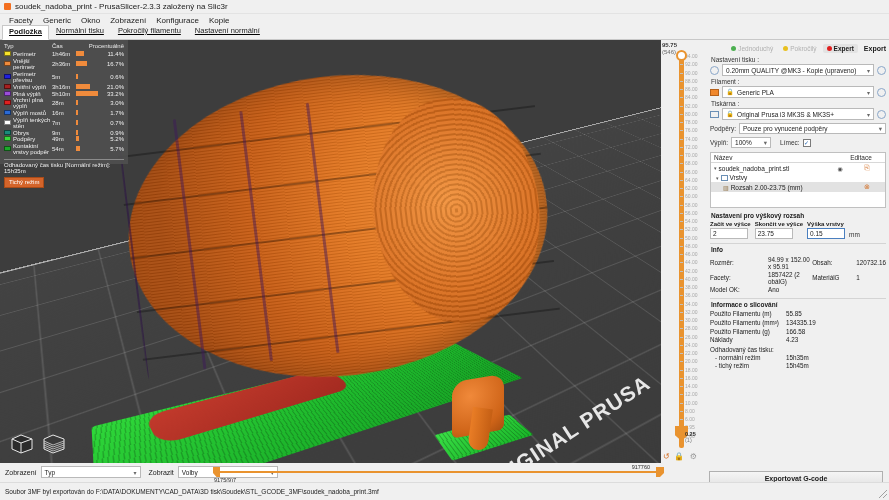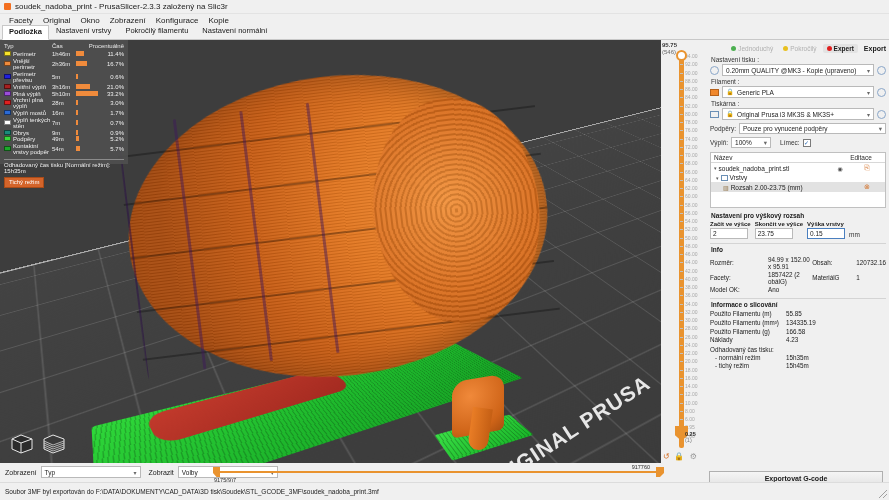--- a/index.html
+++ b/index.html
@@ -30,20 +30,21 @@
     font-size: 8px; color: #1a1a1a; padding-left: 4px;
   }
   .menubar .mi { padding: 0 5px; line-height: 13px; cursor: default; }
 
   
   .tabbar {
     height: 13px; background: #f0f0f0;
     display: flex; align-items: flex-end;
     font-size: 7.5px; padding-left: 2px;
     border-bottom: 1px solid #c8c8c8;
+    text-decoration: underline;
   }
   .tabbar .tab {
     padding: 1px 6px 2px 6px; color: #1a1a1a;
     border: 1px solid transparent;
     line-height: 10px;
   }
   .tabbar .tab.active {
     background: #ffffff; border: 1px solid #c8c8c8;
     border-bottom: 1px solid #ffffff; margin-bottom: -1px;
     font-weight: bold;
@@ -412,30 +413,30 @@
 
 <div id="app">
 
   <div class="titlebar">
     <span class="appicon"></span>
     <span>soudek_nadoba_print - PrusaSlicer-2.3.3 založený na Slic3r</span>
   </div>
 
   <div class="menubar">
     <span class="mi">Facety</span>
-    <span class="mi">Original</span>
+    <span class="mi">Generic</span>
     <span class="mi">Okno</span>
     <span class="mi">Zobrazení</span>
     <span class="mi">Konfigurace</span>
     <span class="mi">Kopie</span>
   </div>
 
   <div class="tabbar">
     <span class="tab active">Podložka</span>
-    <span class="tab">Nastavení vrstvy</span>
+    <span class="tab">Normální tisku</span>
     <span class="tab">Pokročilý filamentu</span>
     <span class="tab">Nastavení normální</span>
   </div>
 
   <div class="main">
 
     <div class="viewport">
       <div class="bed"></div>
 
       <div class="raft-teal"></div>

